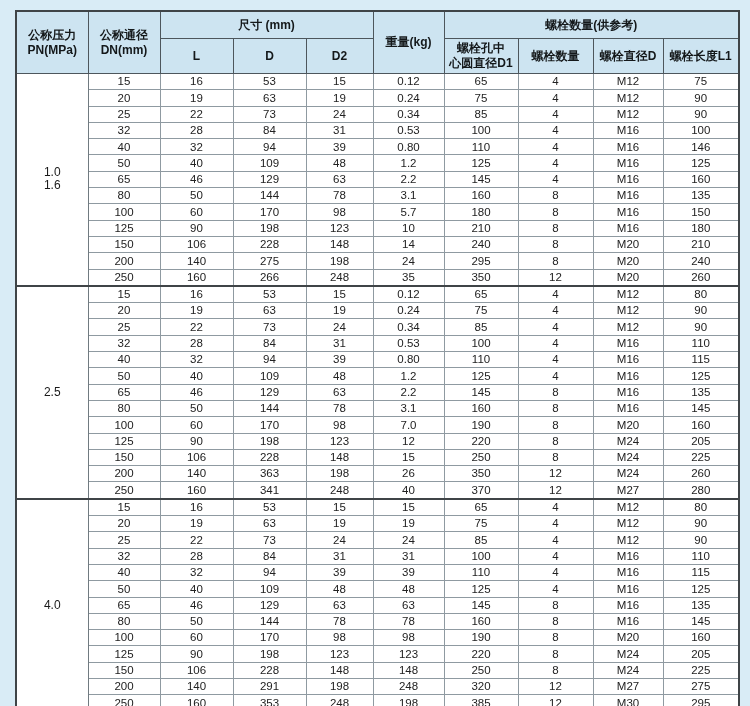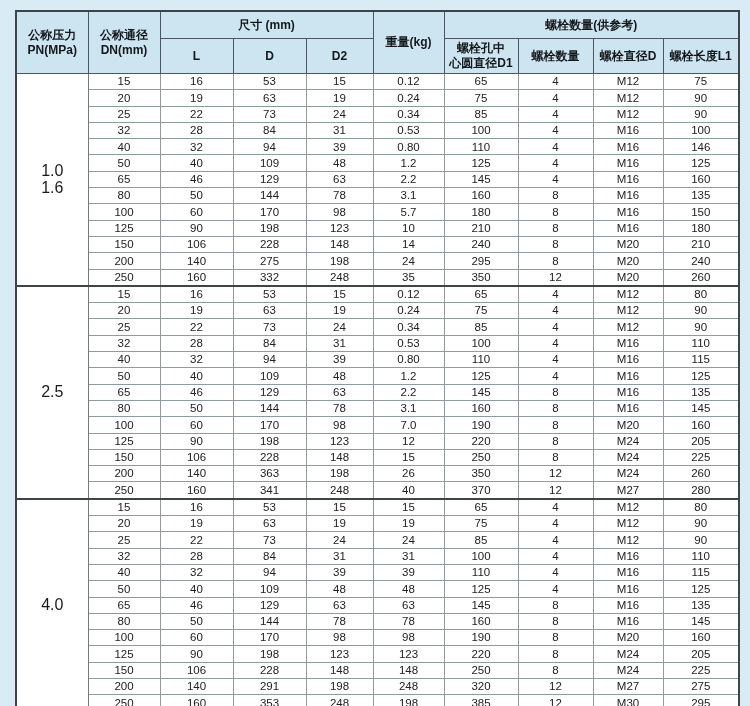--- a/index.html
+++ b/index.html
@@ -41,21 +41,21 @@
     font-size: 11.5px;
     color: #222;
     text-align: center;
     vertical-align: middle;
     height: 15.3px;
     padding: 0;
     line-height: 1.1;
     background: #ffffff;
   }
   table.spec tbody td.pn-cell {
-    font-size: 16px;
+    font-size: 12px;
     color: #1a1a1a;
     border-right: 1px solid #6d7densed;
   }
   table.spec tbody td.pn-cell { border-right: 1px solid #707a80; }
   table.spec tbody tr.section-start td { border-top: 2px solid #3f4447; }
   table.spec thead { border-bottom: 1px solid #a16207; }
 </style>
 </head>
 <body>
 
@@ -230,21 +230,21 @@
           <td>198</td>
           <td>24</td>
           <td>295</td>
           <td>8</td>
           <td>M20</td>
           <td>240</td>
         </tr>
         <tr>
           <td>250</td>
           <td>160</td>
-          <td>332</td>
+          <td>266</td>
           <td>248</td>
           <td>35</td>
           <td>350</td>
           <td>12</td>
           <td>M20</td>
           <td>260</td>
         </tr>
         <tr class="section-start">
           <td class="pn-cell" rowspan="13">2.5</td>
           <td>15</td>

